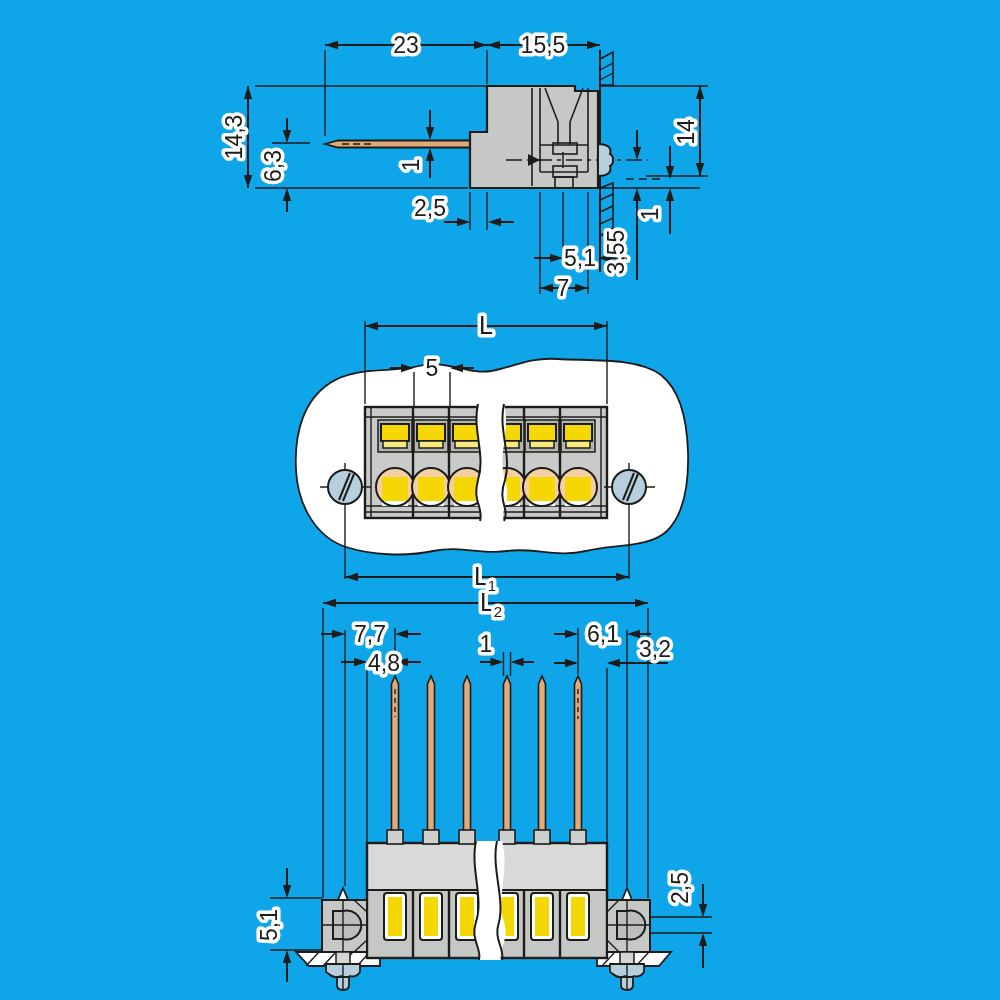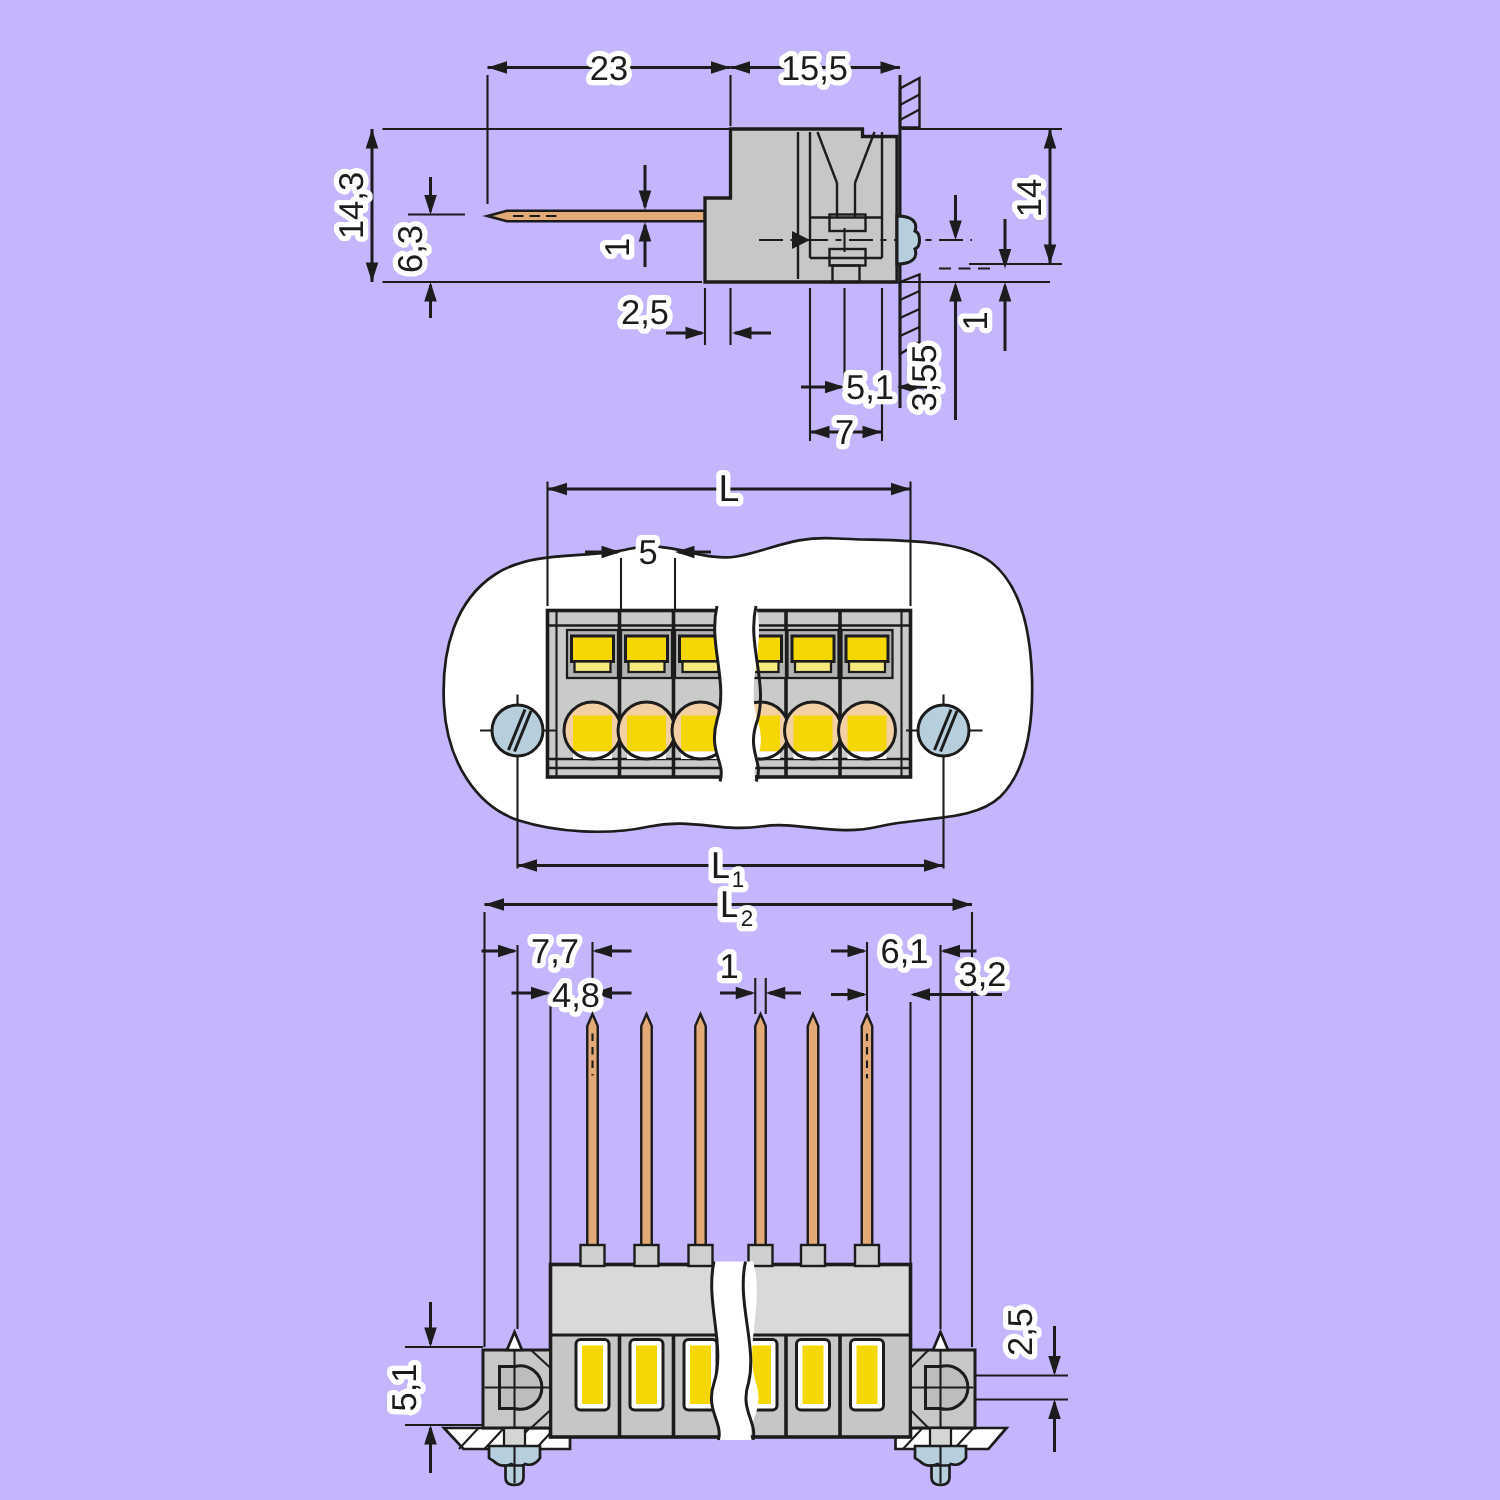--- a/index.html
+++ b/index.html
@@ -1,16 +1,16 @@
 <!DOCTYPE html>
 <html><head>
 <meta charset="utf-8">
 <style>
   html,body{margin:0;padding:0;background:#ffffff;}
-  .page{width:1000px;height:1000px;background:#c4b5fd;position:relative;font-family:"Liberation Sans",sans-serif;}
+  .page{width:1000px;height:1000px;background:#0ea5e9;position:relative;font-family:"Liberation Sans",sans-serif;}
   svg{display:block;}
   .ln{stroke:#1c1c1c;stroke-width:2;fill:none;}
   .ln14{stroke:#1c1c1c;stroke-width:1.4;fill:none;}
   .ln16{stroke:#1c1c1c;stroke-width:1.6;fill:none;}
   .ln24{stroke:#1c1c1c;stroke-width:2.4;fill:none;}
   .ah{fill:#1c1c1c;stroke:none;}
   .dim{font-family:"Liberation Sans",sans-serif;font-size:23px;fill:#1c1c1c;text-anchor:middle;
        paint-order:stroke;stroke:#ffffff;stroke-width:7px;stroke-linejoin:round;}
   .dimL{font-size:25px;}
   .sub{font-size:15px;}

